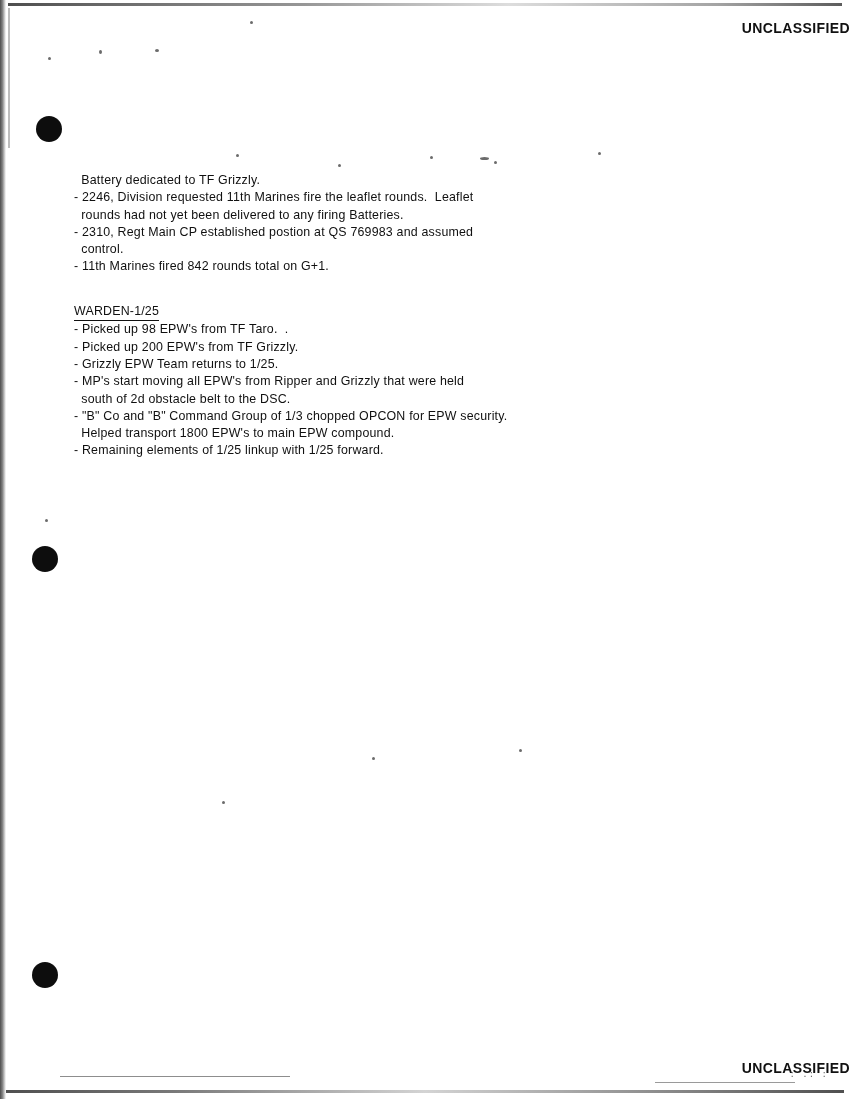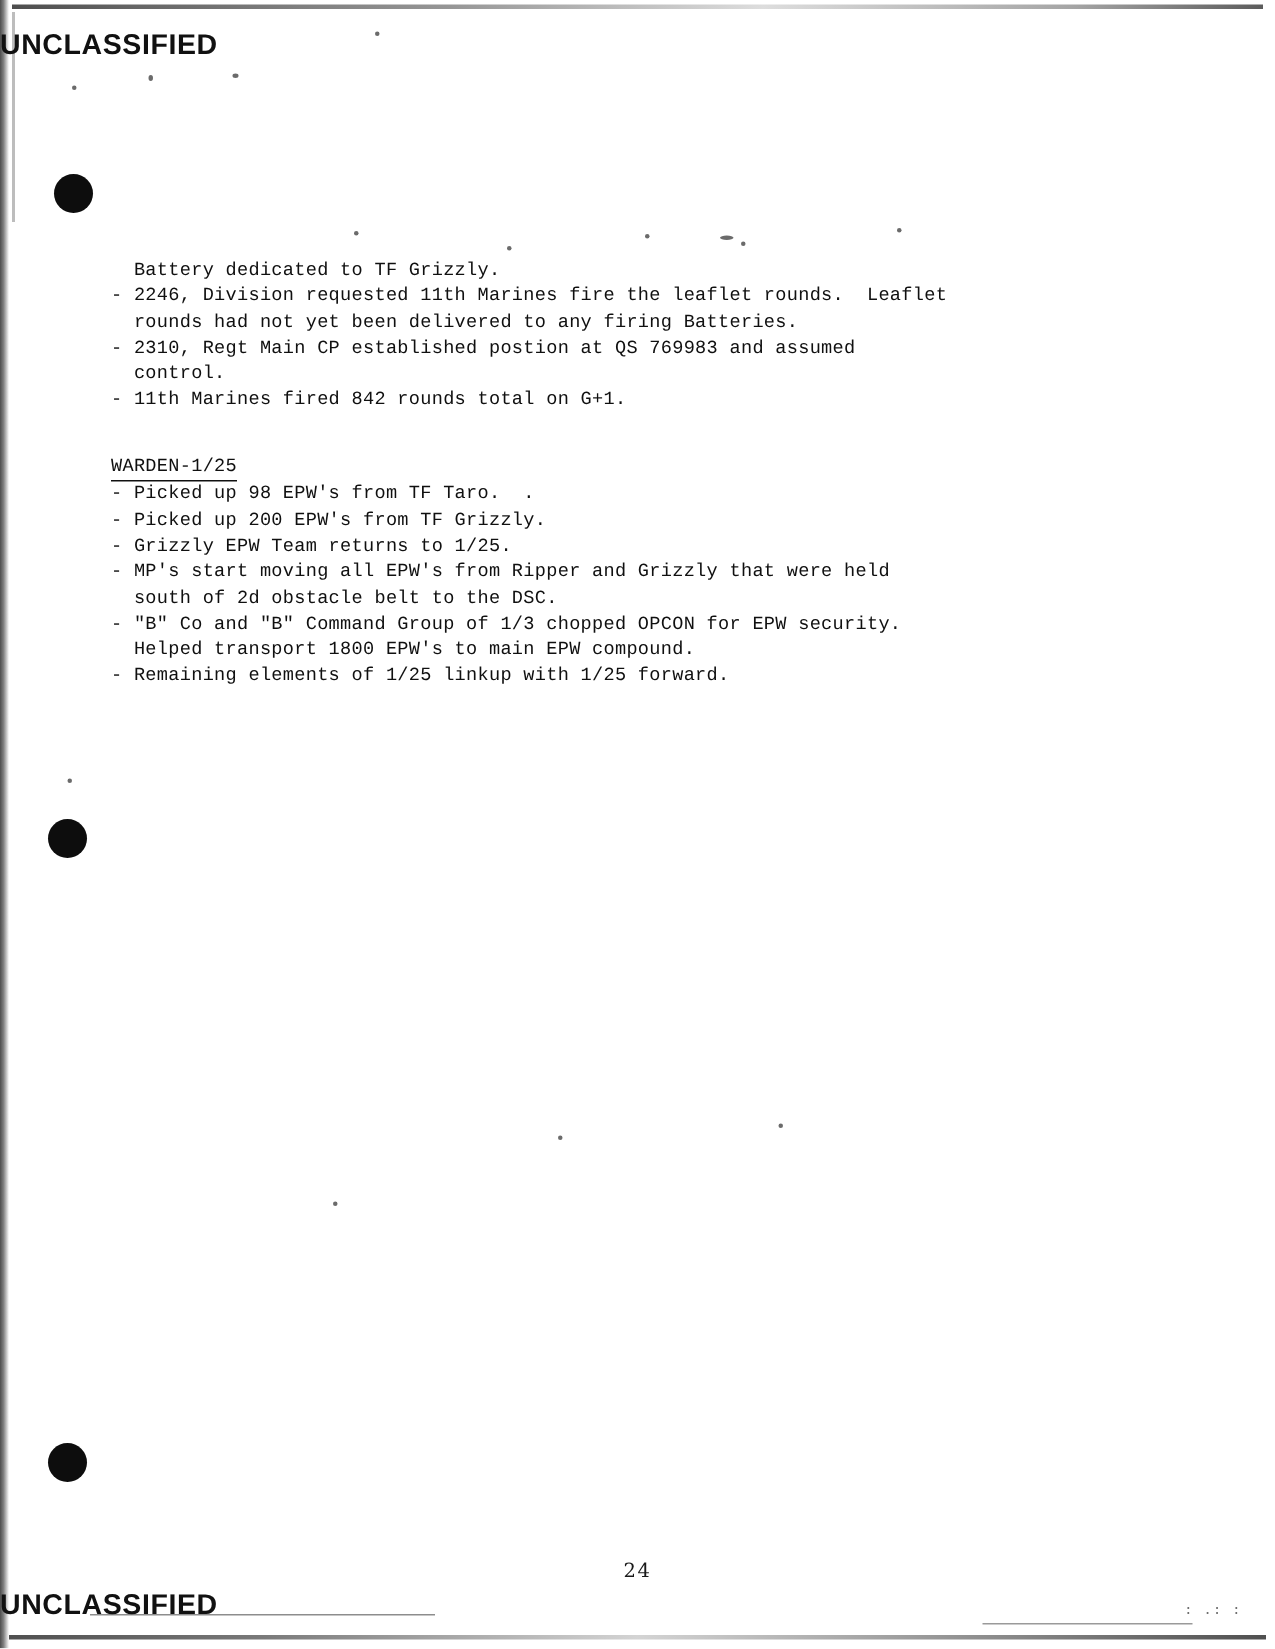--- a/index.html
+++ b/index.html
@@ -64,24 +64,24 @@
     font-family: "DejaVu Sans Mono", monospace;
     font-size: 9px;
     color: #6f6f6f;
     letter-spacing: 1px;
   }
 
   
   .banner {
     position: absolute;
     width: 100%;
-    text-align: left;
+    text-align: right;
     font-family: "Liberation Sans", sans-serif;
     font-weight: bold;
-    font-size: 19px;
+    font-size: 14px;
     letter-spacing: 0.4px;
     color: #111111;
   }
   .banner-top { top: 20px; }
   .banner-bottom { top: 1060px; }
 
   
   .punch {
     position: absolute;
     width: 26px; height: 26px;
@@ -91,21 +91,21 @@
   .punch.p1 { left: 36px; top: 116px; }
   .punch.p2 { left: 32px; top: 546px; }
   .punch.p3 { left: 32px; top: 962px; }
 
   
   .body-text {
     position: absolute;
     left: 74px;
     top: 172px;
     width: 745px;
-    font-family: Liberation Mono, monospace;
+    font-family: Liberation Sans, sans-serif;
     font-size: 12.4px;
     line-height: 17.3px;
     color: #101010;
     letter-spacing: 0.2px;
     white-space: pre-wrap;
   }
   .line { white-space: pre; }
   .blank { height: 17.3px; }
   .heading {
     display: inline-block;
@@ -164,17 +164,16 @@
   <div class="speck" style="left:494px; top:161px; width:3px; height:3px;"></div>
   <div class="speck" style="left:598px; top:152px; width:3px; height:3px;"></div>
   <div class="speck" style="left:250px; top:21px;  width:3px; height:3px;"></div>
   <div class="speck" style="left:45px;  top:519px; width:3px; height:3px;"></div>
   <div class="speck" style="left:372px; top:757px; width:3px; height:3px;"></div>
   <div class="speck" style="left:519px; top:749px; width:3px; height:3px;"></div>
   <div class="speck" style="left:222px; top:801px; width:3px; height:3px;"></div>
 
   <div class="body-text" id="body-text"><div class="line">  Battery dedicated to TF Grizzly.</div><div class="line">- 2246, Division requested 11th Marines fire the leaflet rounds.  Leaflet</div><div class="line">  rounds had not yet been delivered to any firing Batteries.</div><div class="line">- 2310, Regt Main CP established postion at QS 769983 and assumed</div><div class="line">  control.</div><div class="line">- 11th Marines fired 842 rounds total on G+1.</div><div class="blank"></div><div class="line heading-wrap"><span class="heading">WARDEN-1/25</span></div><div class="line">- Picked up 98 EPW's from TF Taro.  .</div><div class="line">- Picked up 200 EPW's from TF Grizzly.</div><div class="line">- Grizzly EPW Team returns to 1/25.</div><div class="line">- MP's start moving all EPW's from Ripper and Grizzly that were held</div><div class="line">  south of 2d obstacle belt to the DSC.</div><div class="line">- "B" Co and "B" Command Group of 1/3 chopped OPCON for EPW security.</div><div class="line">  Helped transport 1800 EPW's to main EPW compound.</div><div class="line">- Remaining elements of 1/25 linkup with 1/25 forward.</div></div>
 
-  <div class="page-number">24</div>
 
   <div class="banner banner-bottom">UNCLASSIFIED</div>
 
 </div>
 
 </body></html>

